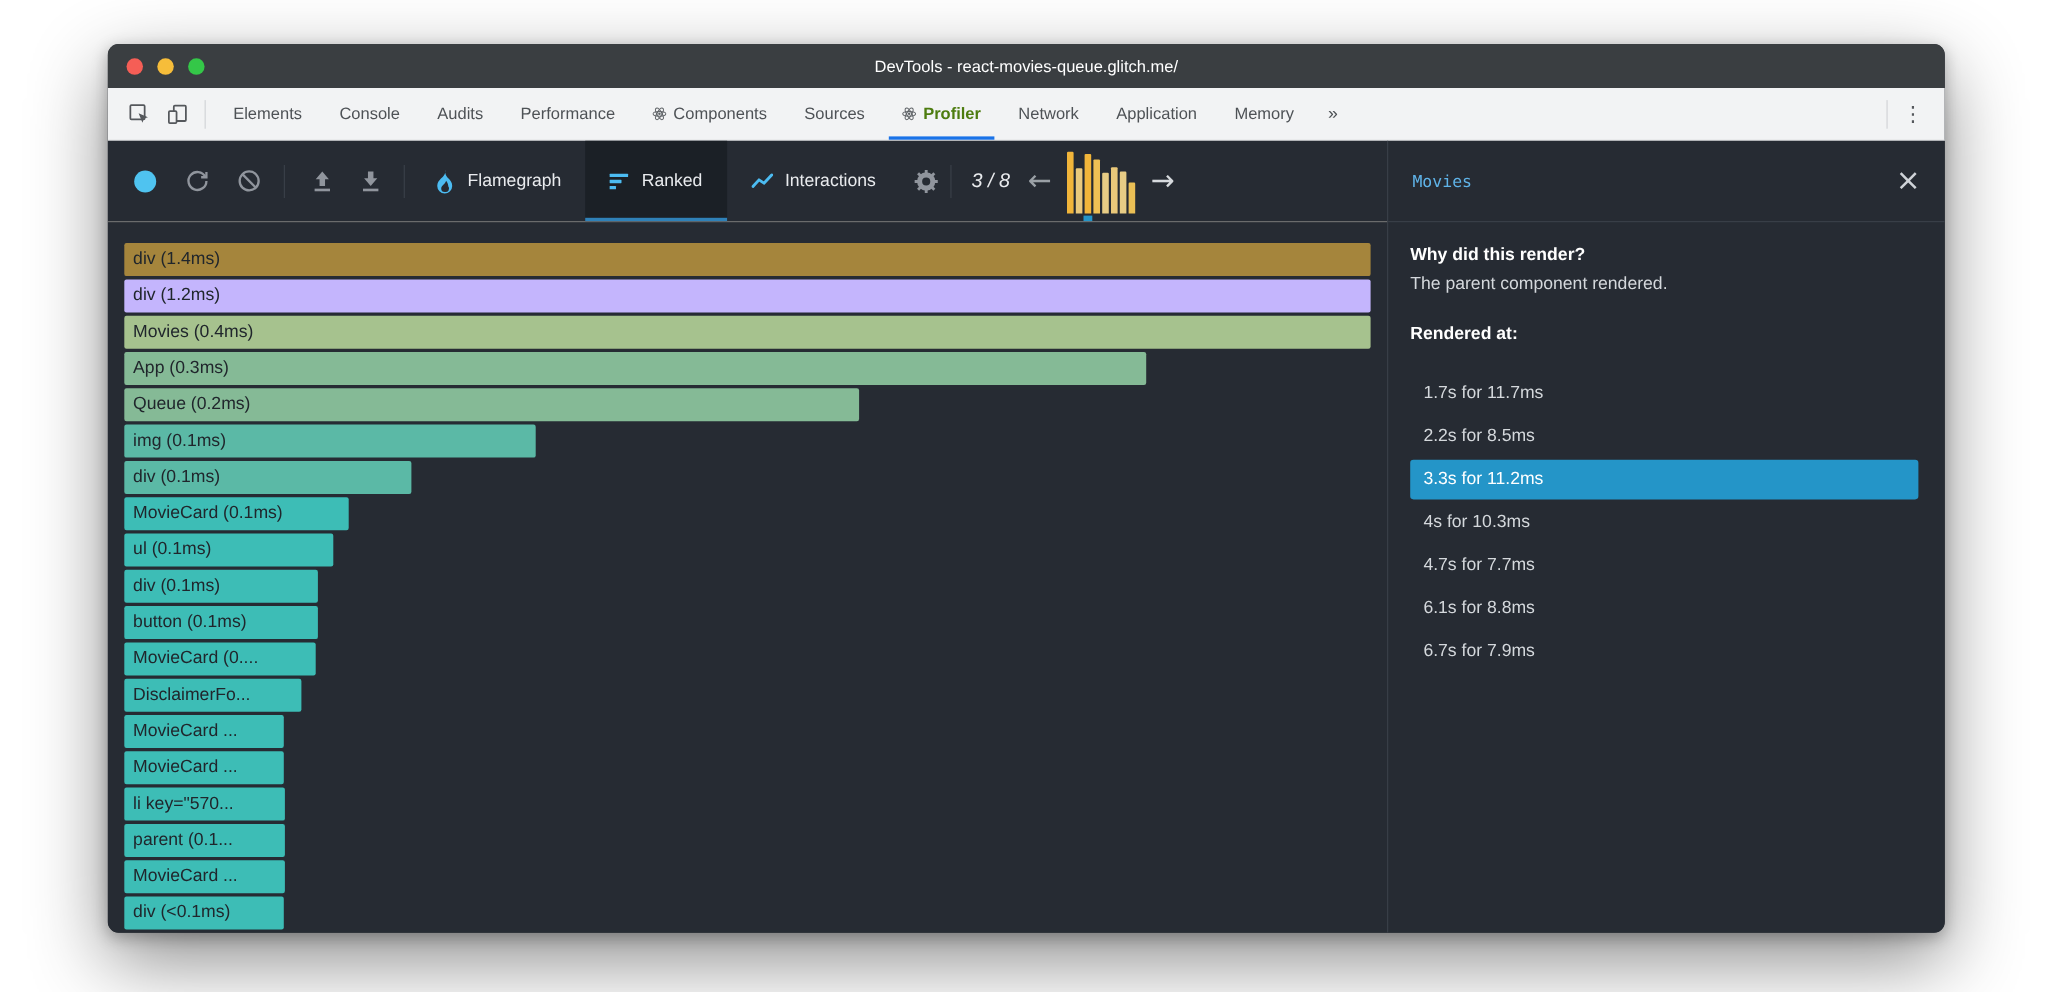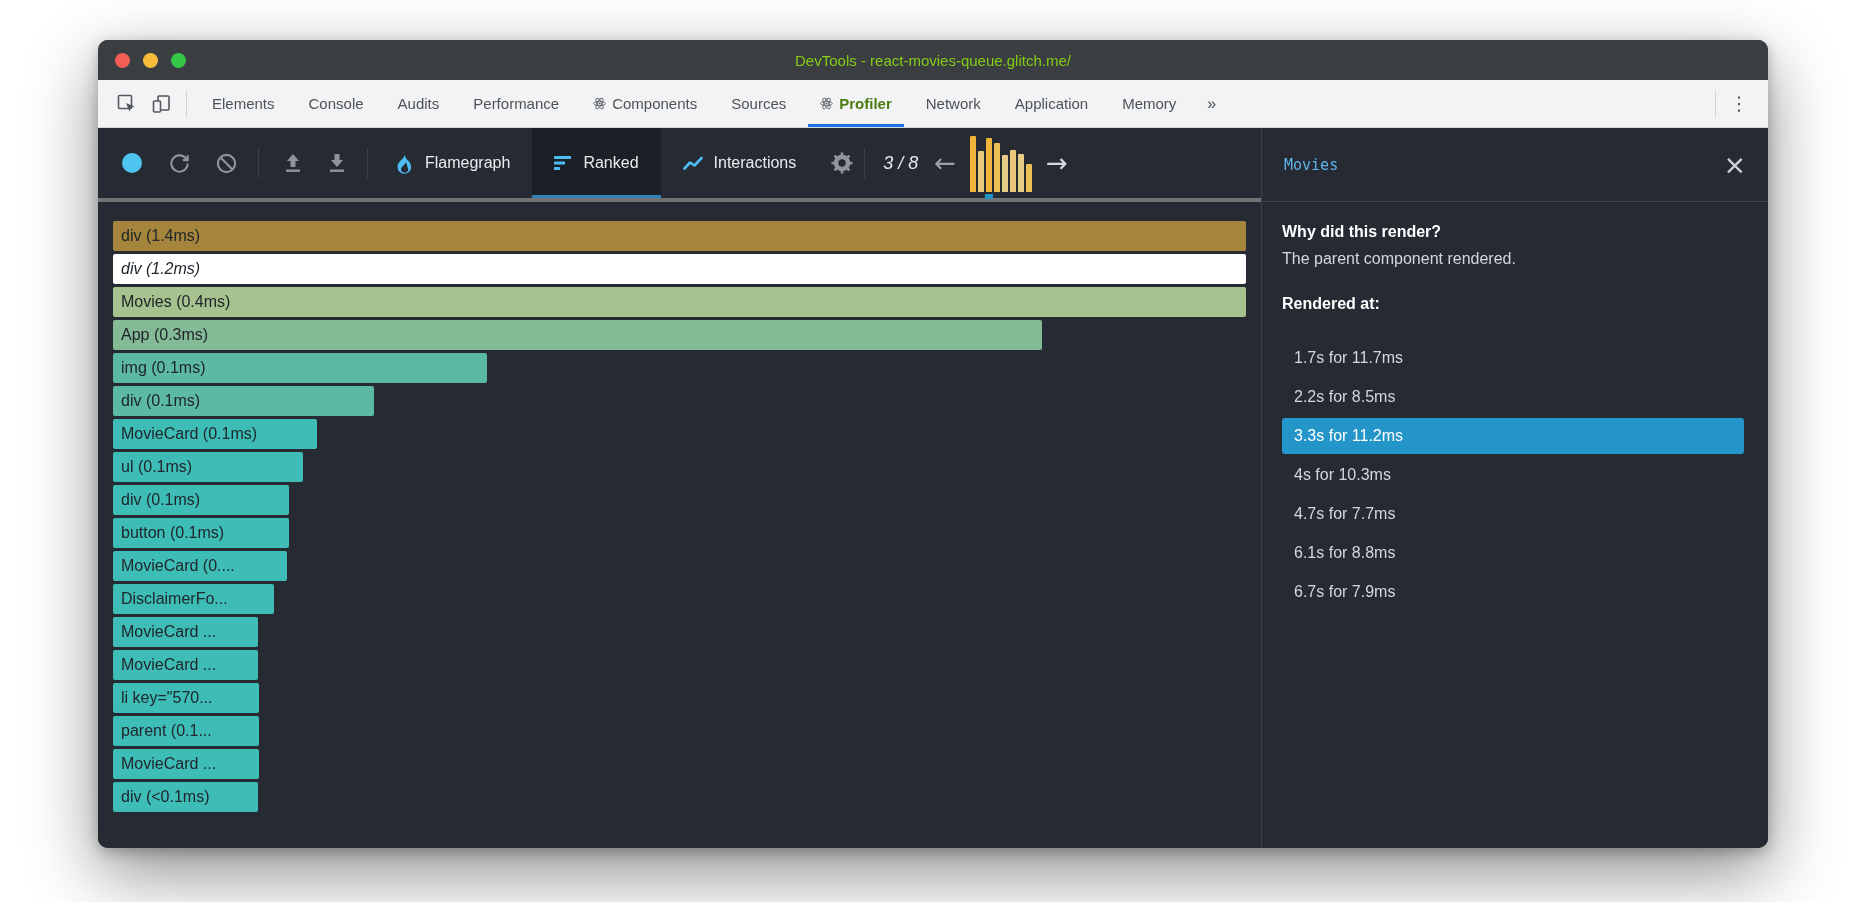--- a/index.html
+++ b/index.html
@@ -13,41 +13,41 @@
     position:absolute; left:98px; top:40px; width:1670px; height:808px;
     border-radius:10px; overflow:hidden; background:#262b33;
     box-shadow:0 25px 70px rgba(0,0,0,.45), 0 4px 14px rgba(0,0,0,.25);
   }
   
   .titlebar{ height:40px; background:#3a3e41; position:relative;
     display:flex; align-items:center; justify-content:center; }
   .traffic{ position:absolute; left:17px; top:0; height:100%; display:flex; align-items:center; gap:13px; }
   .dot{ width:15px; height:15px; border-radius:50%; }
   .dot.red{ background:#f55e56; } .dot.yellow{ background:#f6bd3a; } .dot.green{ background:#34c748; }
-  .win-title{ color:#84cc16; font-size:15px; }
+  .win-title{ color:#ffffff; font-size:15px; }
   
   .tabbar{ height:48px; background:#f2f3f4; border-bottom:1px solid #d7d9db;
     display:flex; align-items:center; padding:0 14px 0 12px; color:#4e5256; font-size:15px; }
   .tb-icon{ width:34px; height:30px; display:flex; align-items:center; justify-content:center; color:#55585c; }
   .vdiv-light{ width:1px; height:26px; background:#cfd1d4; margin:0 8px; }
   .tabs{ display:flex; height:100%; }
   .tab{ position:relative; height:100%; display:flex; align-items:center; gap:6px; padding:0 17px; cursor:default; white-space:nowrap; }
   .tab.active{ color:#4d7c0f; font-weight:bold; }
   .tab.active::after{ content:""; position:absolute; left:5px; right:5px; bottom:0; height:3px;
     background:var(--accent_blue,#1a73e8); }
   .tab .atom{ display:flex; }
   .overflow-chevrons{ padding:0 14px; font-size:16px; letter-spacing:-2px; }
   .tabbar-right{ margin-left:auto; display:flex; align-items:center; }
   .kebab{ width:30px; text-align:center; font-size:19px; color:#55585c; }
   
   .dark{ height:720px; display:flex; background:#262b33; color:#e9ebee; }
   .left{ width:1164px; border-right:1px solid #3b414a; display:flex; flex-direction:column; }
   .right{ flex:1; display:flex; flex-direction:column; }
   
-  .toolbar{ height:74px; border-bottom:4px solid #737373; display:flex; align-items:center; padding-left:24px; }
+  .toolbar{ height:74px; border-bottom:1px solid #737373; display:flex; align-items:center; padding-left:24px; }
   .record{ width:20px; height:20px; border-radius:50%; background:var(--record_button,#4fc3f0); margin-right:26px; }
   .icon-btn{ display:flex; align-items:center; justify-content:center; margin-right:24px; color:#90959d; }
   .vdiv-dark{ width:1px; height:30px; background:#3b414a; margin-right:22px; }
   .mode{ display:flex; align-items:center; gap:11px; padding:0 22px; height:100%; font-size:16px; color:#e9ebee; }
   .mode.active{ background:#1b2026; position:relative; }
   .mode.active::after{ content:""; position:absolute; left:0; right:0; bottom:0; height:3px;
     background:var(--ranked_underline,#2f81b8); }
   .gear-btn{ margin:0 10px 0 12px; }
   .counter{ font-size:18px; margin:0 16px 0 18px; white-space:nowrap;font-style:italic; }
   .nav-arrow{ font-size:26px; line-height:1; font-family:"DejaVu Sans", sans-serif; }
@@ -287,28 +287,31 @@
           </div>
 
         <span class="nav-arrow next">→</span>
       </div>
 
       <div class="chart">
 
       <div class="rbar" style="width: 100%; background: rgb(165, 133, 60);">
             <span>div (1.4ms)</span>
           </div>
-          <div class="rbar" style="width: 100%; background: #ffffff; font-style: italic;">
+          <div class="rbar" style="width: 100%; background: #c4b5fd;">
             <span>div (1.2ms)</span>
           </div>
           <div class="rbar" style="width: 100%; background: rgb(166, 194, 142);">
             <span>Movies (0.4ms)</span>
           </div>
           <div class="rbar" style="width: 82%; background: rgb(133, 186, 150);">
             <span>App (0.3ms)</span>
+          </div>
+          <div class="rbar" style="width: 59%; background: rgb(133, 186, 150);">
+            <span>Queue (0.2ms)</span>
           </div>
           <div class="rbar" style="width: 33%; background: rgb(91, 185, 166);">
             <span>img (0.1ms)</span>
           </div>
           <div class="rbar" style="width: 23%; background: rgb(91, 185, 166);">
             <span>div (0.1ms)</span>
           </div>
           <div class="rbar" style="width: 18%; background: rgb(61, 189, 182);">
             <span>MovieCard (0.1ms)</span>
           </div>

